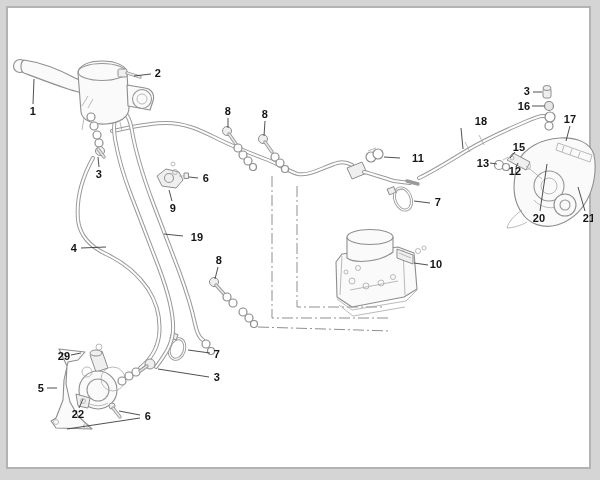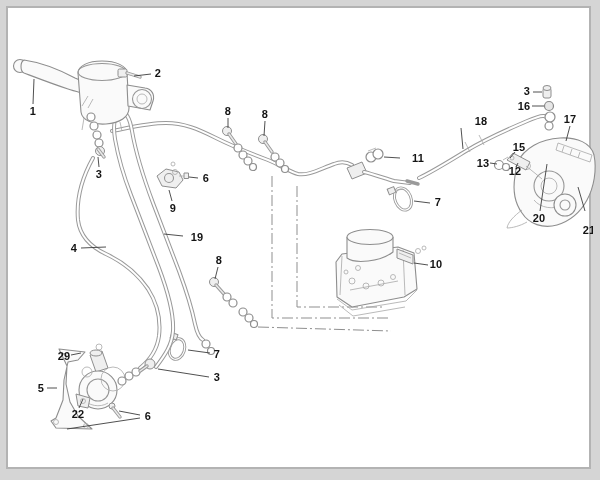--- a/index.html
+++ b/index.html
@@ -291,21 +291,21 @@
       <span class="callout" style="left: 438px; top: 202px; color: rgb(20, 20, 20);">7</span>
       <span class="callout" style="left: 481px; top: 121px; color: rgb(20, 20, 20);">18</span>
       <span class="callout" style="left: 436px; top: 264px; color: rgb(20, 20, 20);">10</span>
       <span class="callout" style="left: 527px; top: 91px; color: rgb(20, 20, 20);">3</span>
       <span class="callout" style="left: 524px; top: 106px; color: rgb(20, 20, 20);">16</span>
       <span class="callout" style="left: 570px; top: 119px; color: rgb(20, 20, 20);">17</span>
       <span class="callout" style="left: 519px; top: 147px; color: rgb(20, 20, 20);">15</span>
       <span class="callout" style="left: 483px; top: 163px; color: rgb(20, 20, 20);">13</span>
       <span class="callout" style="left: 515px; top: 171px; color: rgb(20, 20, 20);">12</span>
       <span class="callout" style="left: 539px; top: 218px; color: rgb(20, 20, 20);">20</span>
-      <span class="callout" style="left: 589px; top: 230px; color: rgb(20, 20, 20);">21</span>
+      <span class="callout" style="left: 589px; top: 218px; color: rgb(20, 20, 20);">21</span>
       <span class="callout" style="left: 217px; top: 354px; color: rgb(20, 20, 20);">7</span>
       <span class="callout" style="left: 217px; top: 377px; color: rgb(20, 20, 20);">3</span>
       <span class="callout" style="left: 64px; top: 356px; color: rgb(20, 20, 20);">29</span>
       <span class="callout" style="left: 41px; top: 388px; color: rgb(20, 20, 20);">5</span>
       <span class="callout" style="left: 78px; top: 414px; color: rgb(20, 20, 20);">22</span>
       <span class="callout" style="left: 148px; top: 416px; color: rgb(20, 20, 20);">6</span>
     </div>
 
 </div>
 

